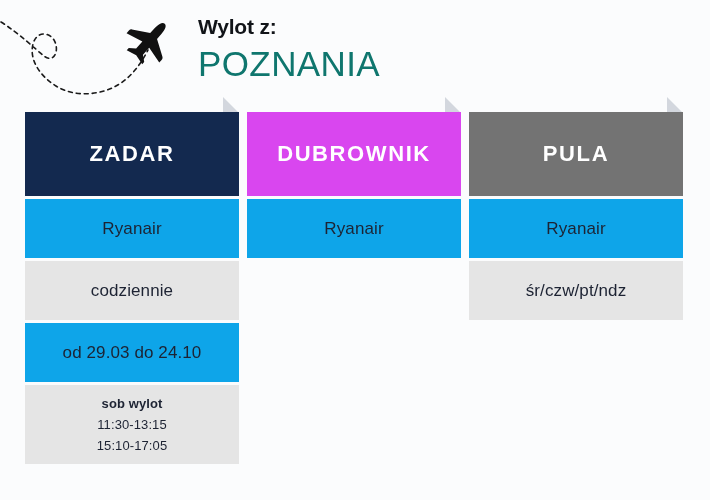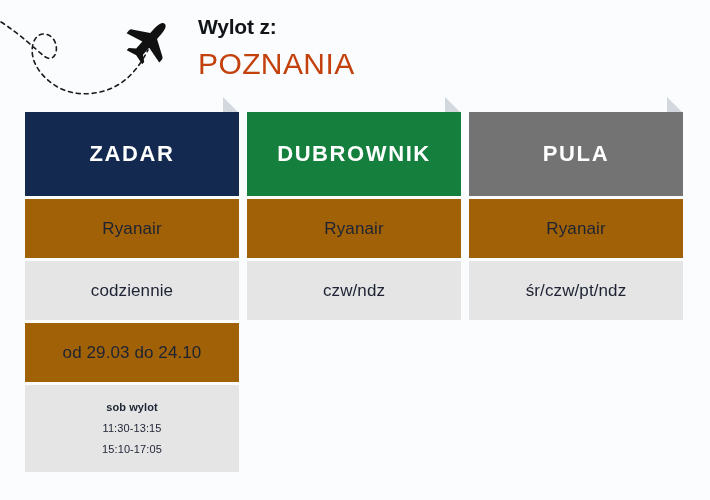--- a/index.html
+++ b/index.html
@@ -44,25 +44,25 @@
 
   .title-kicker {
     font-size: 21px;
     font-weight: 700;
     letter-spacing: -0.2px;
     line-height: 26px;
     color: #111418;
   }
 
   .title-main {
-    font-size: 30px;
+    font-size: 35px;
     font-weight: 300;
     letter-spacing: 0.4px;
     line-height: 44px;
-    color: #c2410c;
+    color: #0f766e;
     margin-top: 2px;
   }
 
   
   .board {
     position: absolute;
     left: 25px;
     top: 112px;
     width: 660px;
     display: flex;
@@ -126,29 +126,29 @@
     justify-content: center;
     text-align: center;
     padding: 6px 8px;
     font-size: 17px;
     font-weight: 400;
     line-height: 23px;
     color: #1d2333;
     letter-spacing: 0.1px;
   }
 
-  .cell.shade-a { background: #a16207; }
+  .cell.shade-a { background: #0ea5e9; }
   .cell.shade-b { background: #e5e5e5; }
 
   .cell.stacked {
     flex-direction: column;
     min-height: 79px;
-    font-size: 11px;
+    font-size: 13px;
     line-height: 21px;
-    padding: 12px;
+    padding: 4px;
   }
   .cell.stacked .line-bold { font-weight: 700; }
 </style>
 </head>
 <body>
 
 <div class="banner">
 
   <svg class="plane-art" viewBox="0 0 190 92" aria-hidden="true">
     <path d="M1 18 C 20 30, 34 44, 44 52 C 54 60, 60 46, 54 36 C 48 27, 36 28, 33 40 C 29 56, 40 72, 56 82 C 72 92, 94 92, 112 84 C 128 77, 140 62, 148 46" fill="none" stroke="#1a1a1a" stroke-width="1.6" stroke-dasharray="4 4" stroke-linecap="round"></path>
@@ -179,26 +179,25 @@
       <div class="cell shade-a">od 29.03 do 24.10</div>
       <div class="cell stacked shade-b">
         <div class="line-bold">sob wylot</div>
         <div class="">11:30-13:15</div>
         <div class="">15:10-17:05</div>
       </div>
     </div>
     <div class="column">
       <div class="col-head-wrap">
         <div class="ribbon-tail"></div>
-        <div class="col-head" style="background: #15803d;">
+        <div class="col-head" style="background: #d946ef;">
           <div class="col-head-label">DUBROWNIK</div>
         </div>
       </div>
       <div class="cell shade-a">Ryanair</div>
-      <div class="cell shade-b">czw/ndz</div>
     </div>
     <div class="column">
       <div class="col-head-wrap">
         <div class="ribbon-tail"></div>
         <div class="col-head" style="background: #737373;">
           <div class="col-head-label">PULA</div>
         </div>
       </div>
       <div class="cell shade-a">Ryanair</div>
       <div class="cell shade-b">śr/czw/pt/ndz</div>

